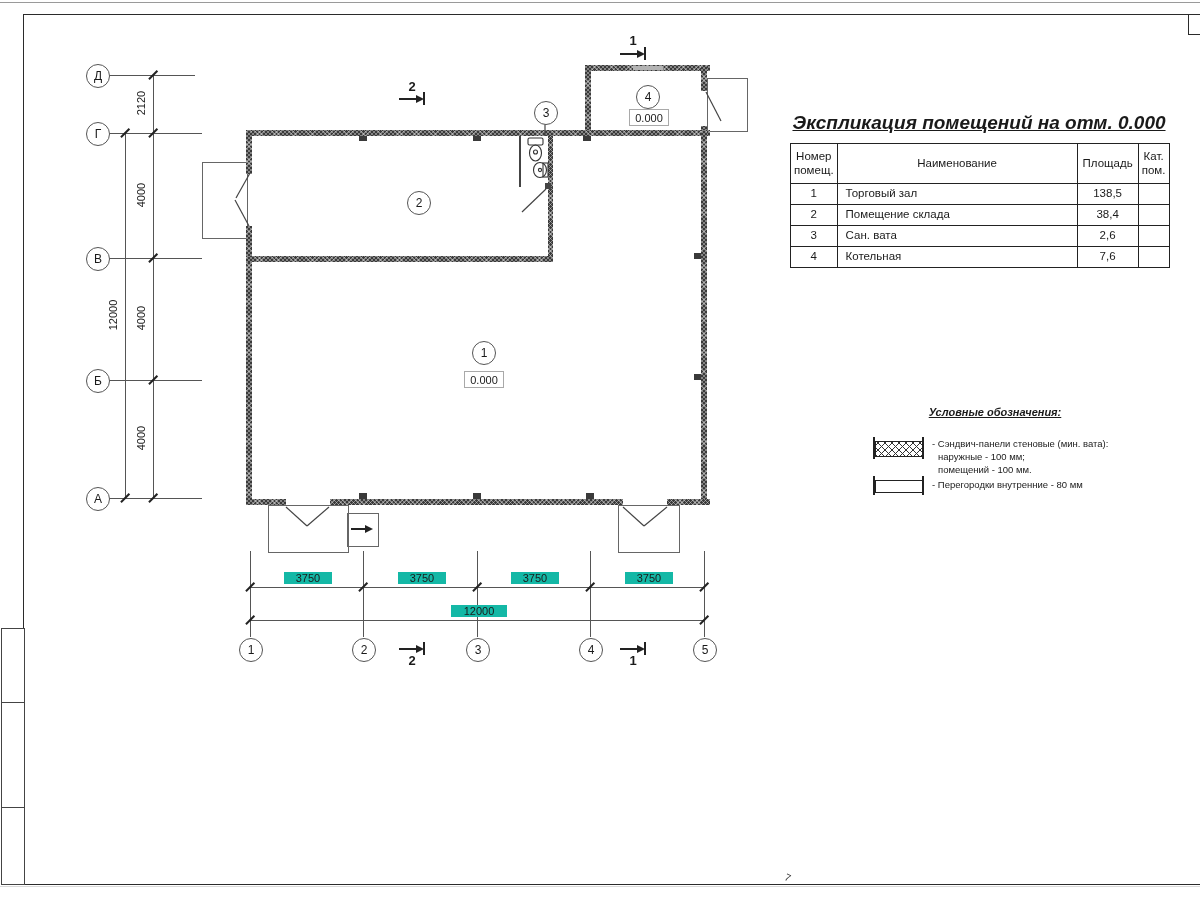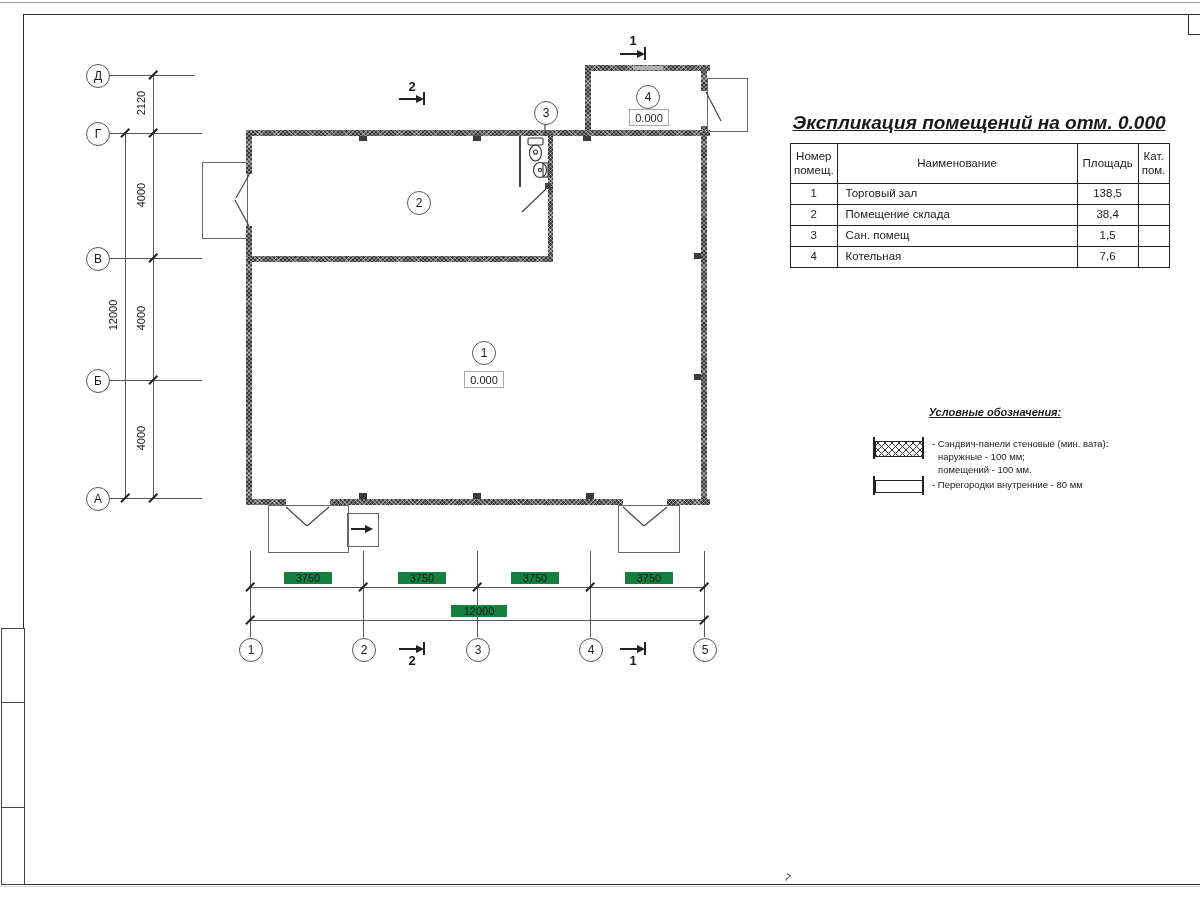--- a/index.html
+++ b/index.html
@@ -23,21 +23,21 @@
                          repeating-linear-gradient(-45deg,rgba(255,255,255,.38) 0 1px,transparent 1px 3px);}
   .thinwall{position:absolute;background:#444;}
   .pilaster{position:absolute;background:#3a3a3a;}
   .window{position:absolute;background:#b3b3b3;}
   .outline{position:absolute;border:1px solid #666;background:transparent;}
   
   .bubble{position:absolute;width:22px;height:22px;border:1.3px solid #555;border-radius:50%;
           display:flex;align-items:center;justify-content:center;font-size:12px;background:#fff;}
   .lvlbox{position:absolute;border:1px solid #a9a9a9;background:#fff;font-size:11px;
           display:flex;align-items:center;justify-content:center;}
-  .dimtext{position:absolute;font-size:11px;text-align:center;background:#15803d;padding:0 2px;}
+  .dimtext{position:absolute;font-size:11px;text-align:center;background:#14b8a6;padding:0 2px;}
   .vtext{position:absolute;width:44px;text-align:center;font-size:11px;transform:rotate(-90deg);}
   .secdigit{position:absolute;width:18px;text-align:center;font-size:13px;font-weight:bold;}
   .arrowhead{position:absolute;width:0;height:0;border-top:4px solid transparent;border-bottom:4px solid transparent;border-left:8px solid #222;}
   .vtick{position:absolute;width:1.5px;background:#222;}
   
   .exp-table{position:absolute;left:790px;top:143px;border-collapse:collapse;table-layout:fixed;}
   .exp-table td,.exp-table th{border:1.6px solid #222;font-size:11.5px;font-weight:normal;
        text-align:center;vertical-align:middle;padding:0 3px;line-height:1.15;background:#fff;}
   .exp-table .name{text-align:left;padding-left:8px;}
   
@@ -220,22 +220,22 @@
       <td></td>
     </tr>
     <tr style="height:21px">
       <td>2</td>
       <td class="name">Помещение склада</td>
       <td>38,4</td>
       <td></td>
     </tr>
     <tr style="height:21px">
       <td>3</td>
-      <td class="name">Сан. помещ</td>
-      <td>1,5</td>
+      <td class="name">Сан. вата</td>
+      <td>2,6</td>
       <td></td>
     </tr>
     <tr style="height:21px">
       <td>4</td>
       <td class="name">Котельная</td>
       <td>7,6</td>
       <td></td>
     </tr>
   </tbody>
     </table>

